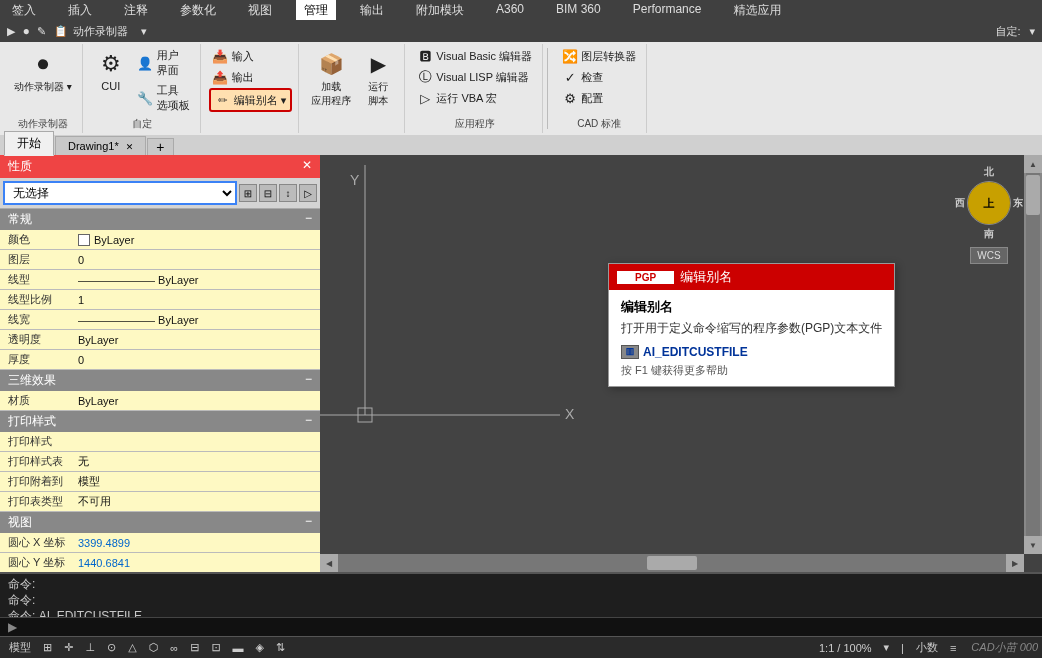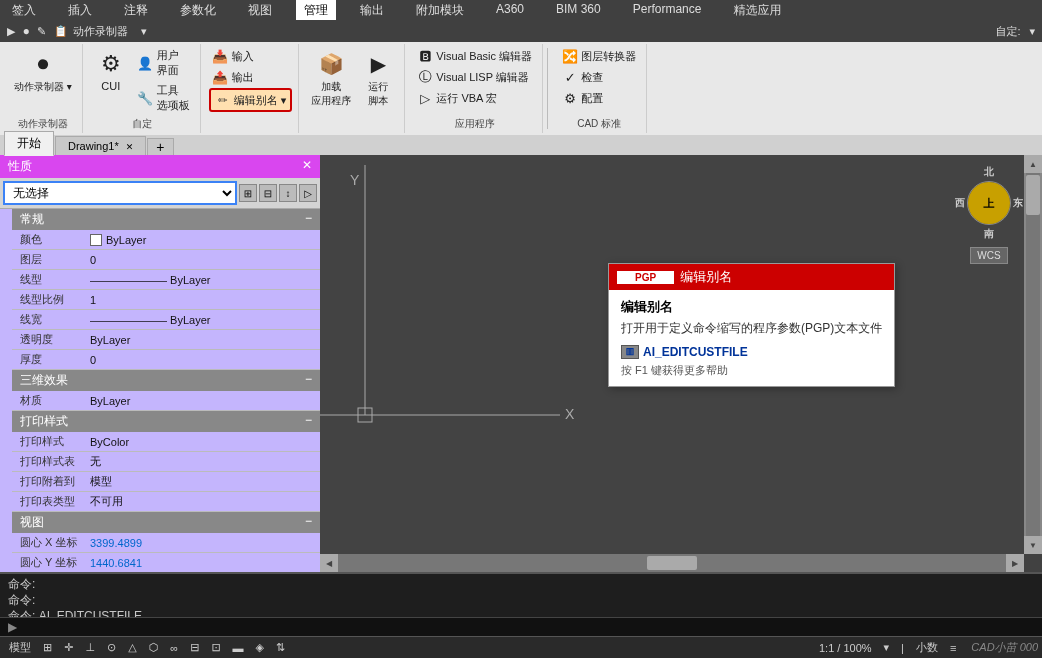--- a/index.html
+++ b/index.html
@@ -143,21 +143,21 @@
       font-size: 11px;
       color: #ddd;
     }
     .qa-btn {
       color: #ddd;
       cursor: pointer;
       padding: 1px 3px;
       border-radius: 2px;
     }
     .panel-title {
-      background: #d946ef;
+      background: #ef4444;
       color: #fff;
       padding: 3px 8px;
       font-size: 12px;
       display: flex;
       justify-content: space-between;
       align-items: flex-start;
     }
 
     .select-bar {
       display: flex;
@@ -169,22 +169,21 @@
     }
     .select-dropdown {
       flex: 1;
       background: #fff;
       border: 2px solid #3b82f6;
       padding: 2px 4px;
       font-size: 12px;
     }
 
     .prop-section {
-      background: #c4b5fd;
-      padding-left: 12px;
+      background: #fef9c3;
     }
     .prop-section-header {
       background: #888;
       color: #fff;
       padding: 2px 8px;
       font-size: 12px;
       display: flex;
       justify-content: space-between;
       cursor: pointer;
     }
@@ -724,21 +723,20 @@
           </div>
         </div>
 
         <div class="prop-section">
           <div class="prop-section-header">
             <span>打印样式</span>
             <span>−</span>
           </div>
           <div class="prop-row">
             <span class="prop-label">打印样式</span>
-            <span class="prop-value">ByColor</span>
           </div>
           <div class="prop-row">
             <span class="prop-label">打印样式表</span>
             <span class="prop-value">无</span>
           </div>
           <div class="prop-row">
             <span class="prop-label">打印附着到</span>
             <span class="prop-value">模型</span>
           </div>
           <div class="prop-row">

